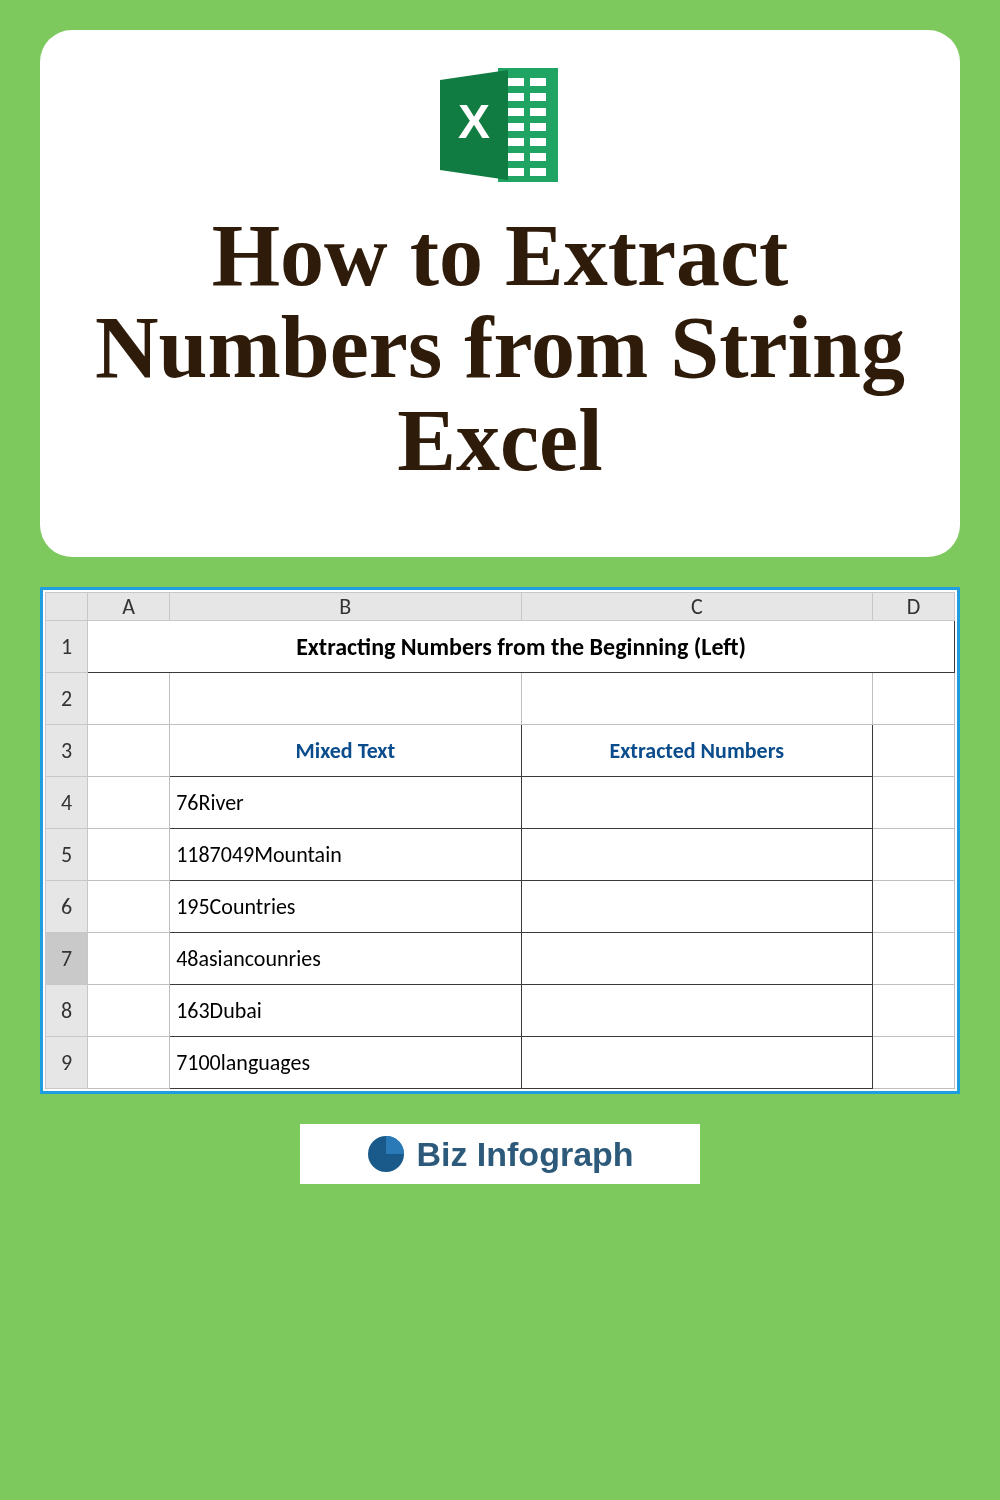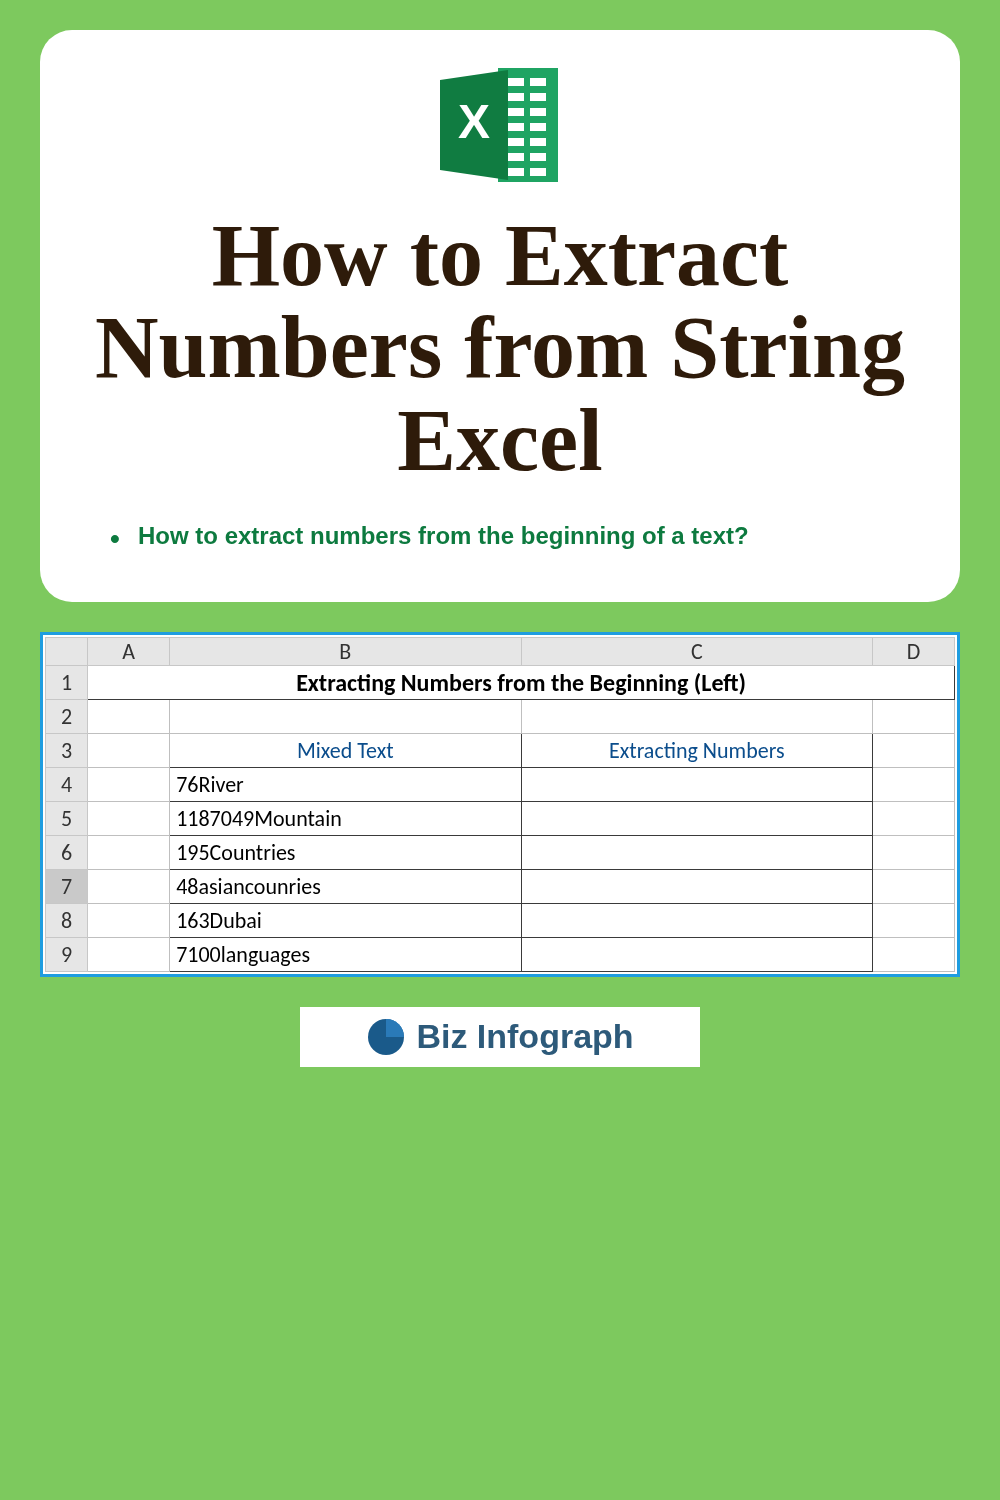--- a/index.html
+++ b/index.html
@@ -83,34 +83,34 @@
     text-align: center;
     font-weight: 400;
     color: #333;
     width: 36px;
     height: 34px;
   }
   .sheet td.rowhead.sel { background: #c9c9c9; }
   .sheet td.cell {
     border: 1px solid #bfbfbf;
     padding: 2px 6px;
-    height: 34px;
+    height: 52px;
     background: #fff;
   }
   .merged-title {
     background: #d5ecca;
     text-align: center;
     font-weight: 700;
     font-size: 24px;
     border: 1px solid #3a3a3a !important;
   }
   .header-cell {
     background: #f8d3ab;
     color: #0b4d8c;
-    font-weight: 400;
+    font-weight: 700;
     text-align: center;
     border: 1px solid #3a3a3a !important;
   }
   .data-cell { border: 1px solid #3a3a3a !important; margin-left: 20px; }
   .col-A { width: 70px; }
   .col-B { width: 300px; }
   .col-C { width: 300px; }
   .col-D { width: 70px; }
   .logo-box {
     margin: 30px auto 0 auto;
@@ -160,21 +160,20 @@
       <rect x="78" y="93" width="16" height="8" fill="#fff"></rect>
       <rect x="100" y="93" width="16" height="8" fill="#fff"></rect>
       <rect x="78" y="108" width="16" height="8" fill="#fff"></rect>
       <rect x="100" y="108" width="16" height="8" fill="#fff"></rect>
       <polygon points="10,20 78,10 78,120 10,110" fill="#107c41"></polygon>
       <text x="44" y="78" font-family="Arial" font-size="48" font-weight="700" fill="#fff" text-anchor="middle">X</text>
     </svg>
   </div>
   <h1 class="title">How to Extract Numbers from String Excel</h1>
   <ul class="bullets">
-    <li>How to extract numbers from the beginning of a text?</li>
   </ul>
 </div>
 
 <div class="sheet-wrap">
   <table class="sheet">
     <tbody>
         <tr>
       <th class="corner"></th>
       <th class="colhead col-A">A</th>
       <th class="colhead col-B">B</th>
@@ -189,21 +188,21 @@
       <td class="rowhead">2</td>
       <td class="cell"></td>
       <td class="cell"></td>
       <td class="cell"></td>
       <td class="cell"></td>
     </tr>
     <tr>
       <td class="rowhead">3</td>
       <td class="cell"></td>
       <td class="cell header-cell">Mixed Text</td>
-      <td class="cell header-cell">Extracting Numbers</td>
+      <td class="cell header-cell">Extracted Numbers</td>
       <td class="cell"></td>
     </tr>
     <tr>
       <td class="rowhead">4</td>
       <td class="cell"></td>
       <td class="cell data-cell">76River</td>
       <td class="cell data-cell"></td>
       <td class="cell"></td>
     </tr>
     <tr>

